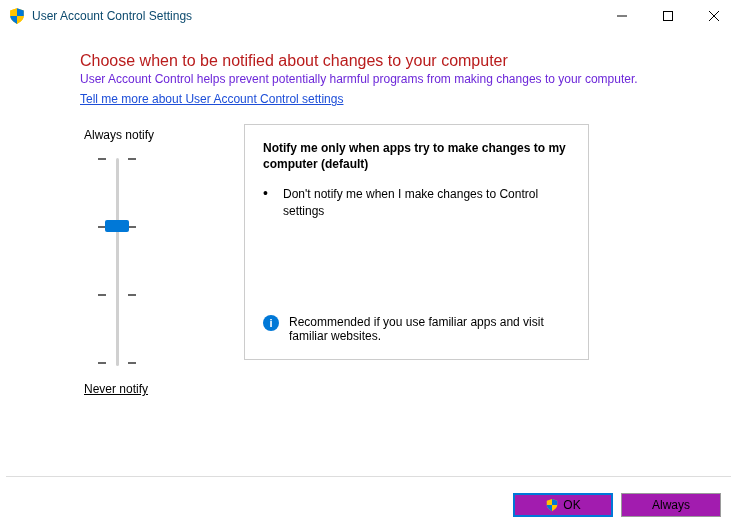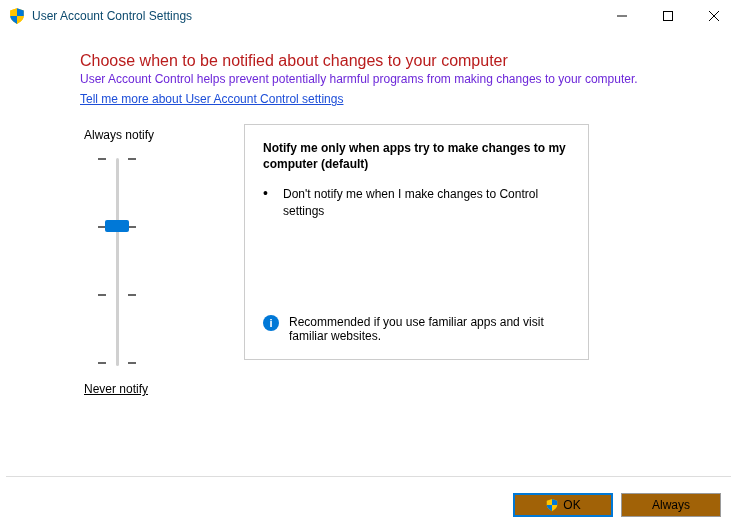--- a/index.html
+++ b/index.html
@@ -27,21 +27,21 @@
     .tick-3 { top: 208px; left: -10px; }
     .thumb { position: absolute; left: -3px; top: 66px; width: 24px; height: 12px; background: #0078d7; border-radius: 2px; }
     .panel { border: 1px solid #ccc; width: 345px; height: 236px; padding: 16px 18px; margin-left: 4px; position: relative; margin-top: -4px; }
     .panel-title { font-size: 12px; font-weight: 700; margin-bottom: 14px; line-height: 1.3; }
     .bullet-row { display: flex; font-size: 12px; line-height: 1.4; }
     .bullet-row .dot { width: 20px; flex-shrink: 0; font-size: 14px; line-height: 1; }
     .rec-row { position: absolute; bottom: 16px; left: 18px; right: 18px; display: flex; align-items: flex-start; font-size: 12px; }
     .rec-row .info-icon { width: 16px; height: 16px; border-radius: 50%; background: #0078d7; color: #fff; font-size: 11px; font-weight: 700; display: flex; align-items: center; justify-content: center; margin-right: 10px; flex-shrink: 0; }
     .footer { position: absolute; bottom: 12px; right: 16px; display: flex; gap: 8px; }
     .footer-line { position: absolute; bottom: 52px; left: 6px; right: 6px; height: 1px; background: #ddd; }
-    .btn { min-width: 100px; height: 24px; font-size: 12px; display: inline-flex; align-items: center; justify-content: center; background: #a16207; border: 1px solid #9a9a9a; }
+    .btn { min-width: 100px; height: 24px; font-size: 12px; display: inline-flex; align-items: center; justify-content: center; background: #a21caf; border: 1px solid #9a9a9a; }
     .btn.primary { border: 2px solid #0078d7; }
     .btn .shield { width: 14px; height: 14px; margin-right: 4px; }
   </style>
 </head>
 <body>
 
 <div class="titlebar">
   <span class="icon">
     <svg viewBox="0 0 16 16">
         <path d="M8 1 L14 3 V8 C14 12 8 15 8 15 C8 15 2 12 2 8 V3 Z" fill="#ffc400"></path>

